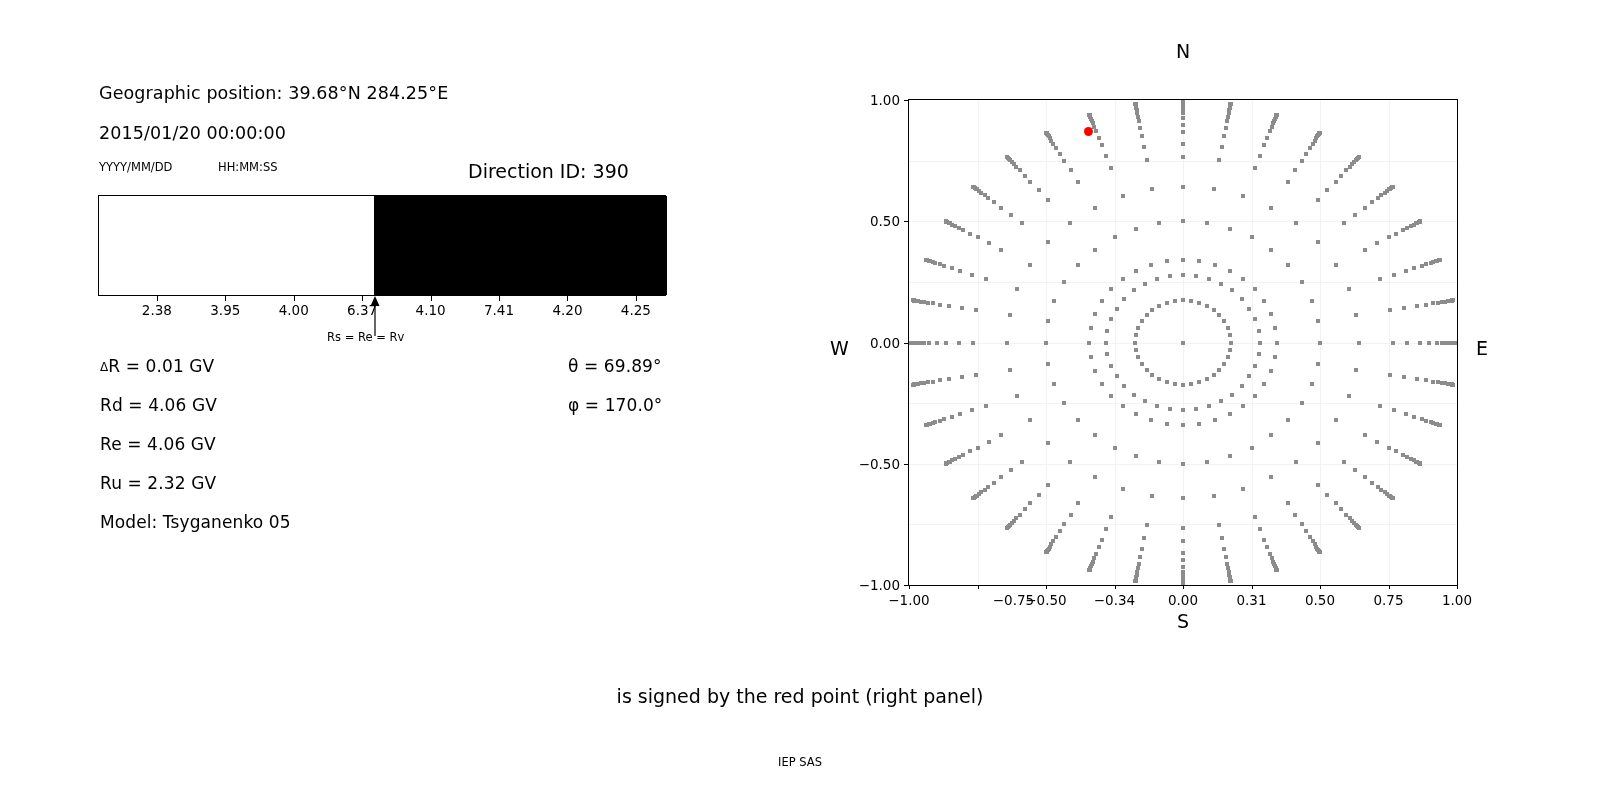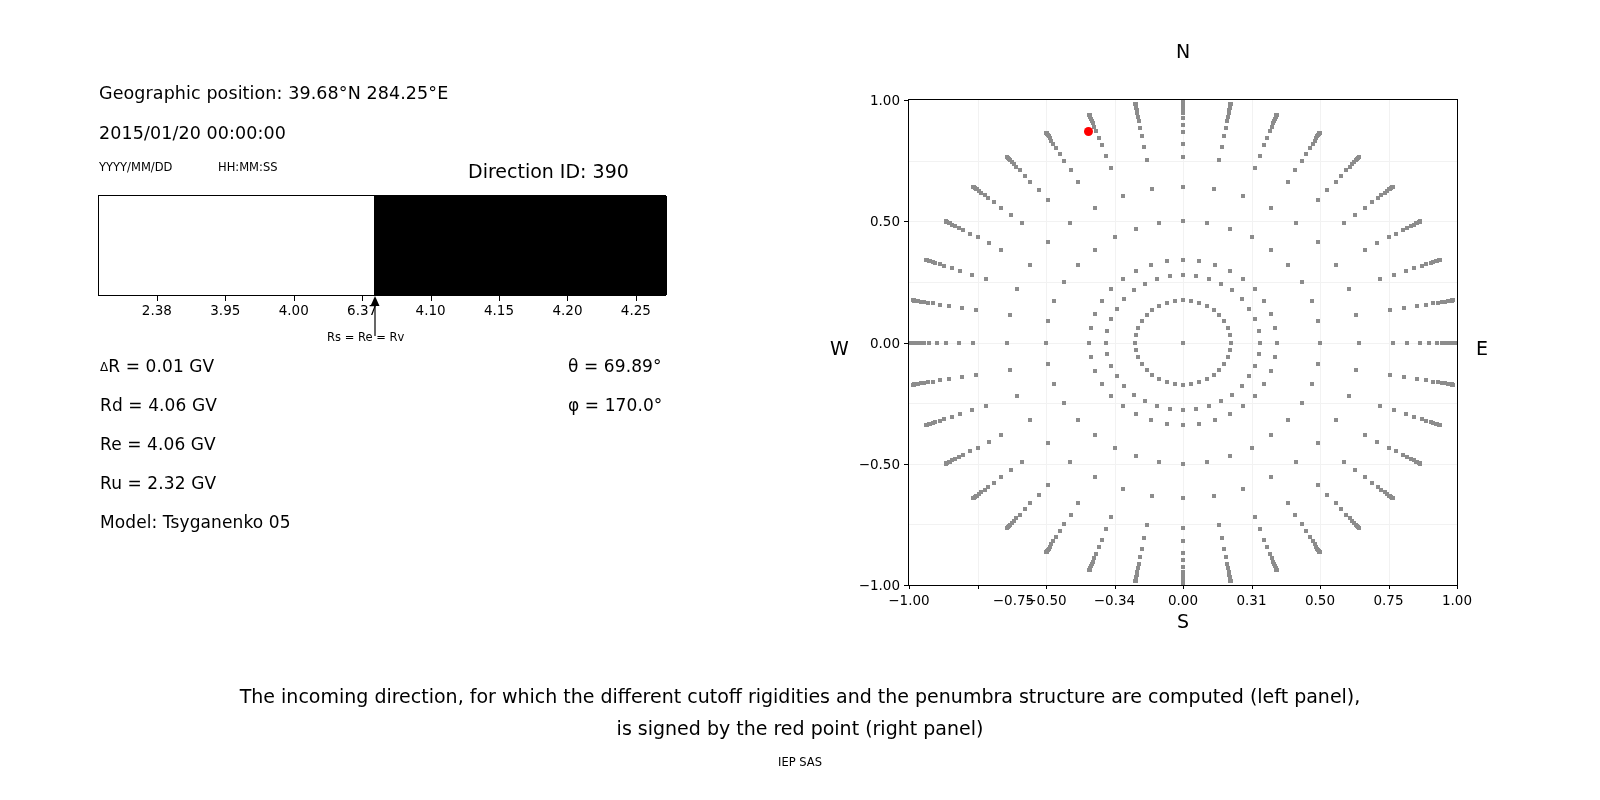--- a/index.html
+++ b/index.html
@@ -98,21 +98,21 @@
       <div class="ptick-label" style="left: 58.853px;">2.38</div>
       <div class="ptick" style="left: 127.287px;"></div>
       <div class="ptick-label" style="left: 127.287px;">3.95</div>
       <div class="ptick" style="left: 195.72px;"></div>
       <div class="ptick-label" style="left: 195.72px;">4.00</div>
       <div class="ptick" style="left: 264.154px;"></div>
       <div class="ptick-label" style="left: 264.154px;">6.37</div>
       <div class="ptick" style="left: 332.588px;"></div>
       <div class="ptick-label" style="left: 332.588px;">4.10</div>
       <div class="ptick" style="left: 401.022px;"></div>
-      <div class="ptick-label" style="left: 401.022px;">4.15</div>
+      <div class="ptick-label" style="left: 401.022px;">7.41</div>
       <div class="ptick" style="left: 469.455px;"></div>
       <div class="ptick-label" style="left: 469.455px;">4.20</div>
       <div class="ptick" style="left: 537.889px;"></div>
       <div class="ptick-label" style="left: 537.889px;">4.25</div>
     </div>
 
   <svg class="abs" id="rs-arrow" viewBox="0 0 30 40">
     <line x1="15" y1="40" x2="15" y2="6" stroke="#000" stroke-width="1.2"></line>
     <polygon points="15,0 10.5,10 19.5,10" fill="#000"></polygon>
   </svg>
@@ -969,16 +969,15 @@
     <div class="ylab" style="left: 6px; top: 423.75px; width: 54px;">−0.50</div>
     <div class="axtick y" style="left: 64px; top: 302.5px;"></div>
     <div class="ylab" style="left: 6px; top: 302.5px; width: 54px;">0.00</div>
     <div class="axtick y" style="left: 64px; top: 181.25px;"></div>
     <div class="ylab" style="left: 6px; top: 181.25px; width: 54px;">0.50</div>
     <div class="axtick y" style="left: 64px; top: 60px;"></div>
     <div class="ylab" style="left: 6px; top: 60px; width: 54px;">1.00</div>
   </div>
 
 <div class="abs" id="caption">
-  <div>The incoming direction, for which the different cutoff rigidities and the penumbra structure are computed (left panel),</div>
   <div>is signed by the red point (right panel)</div>
 </div>
 <div class="abs" id="footer">IEP SAS</div>
 
 </body></html>

